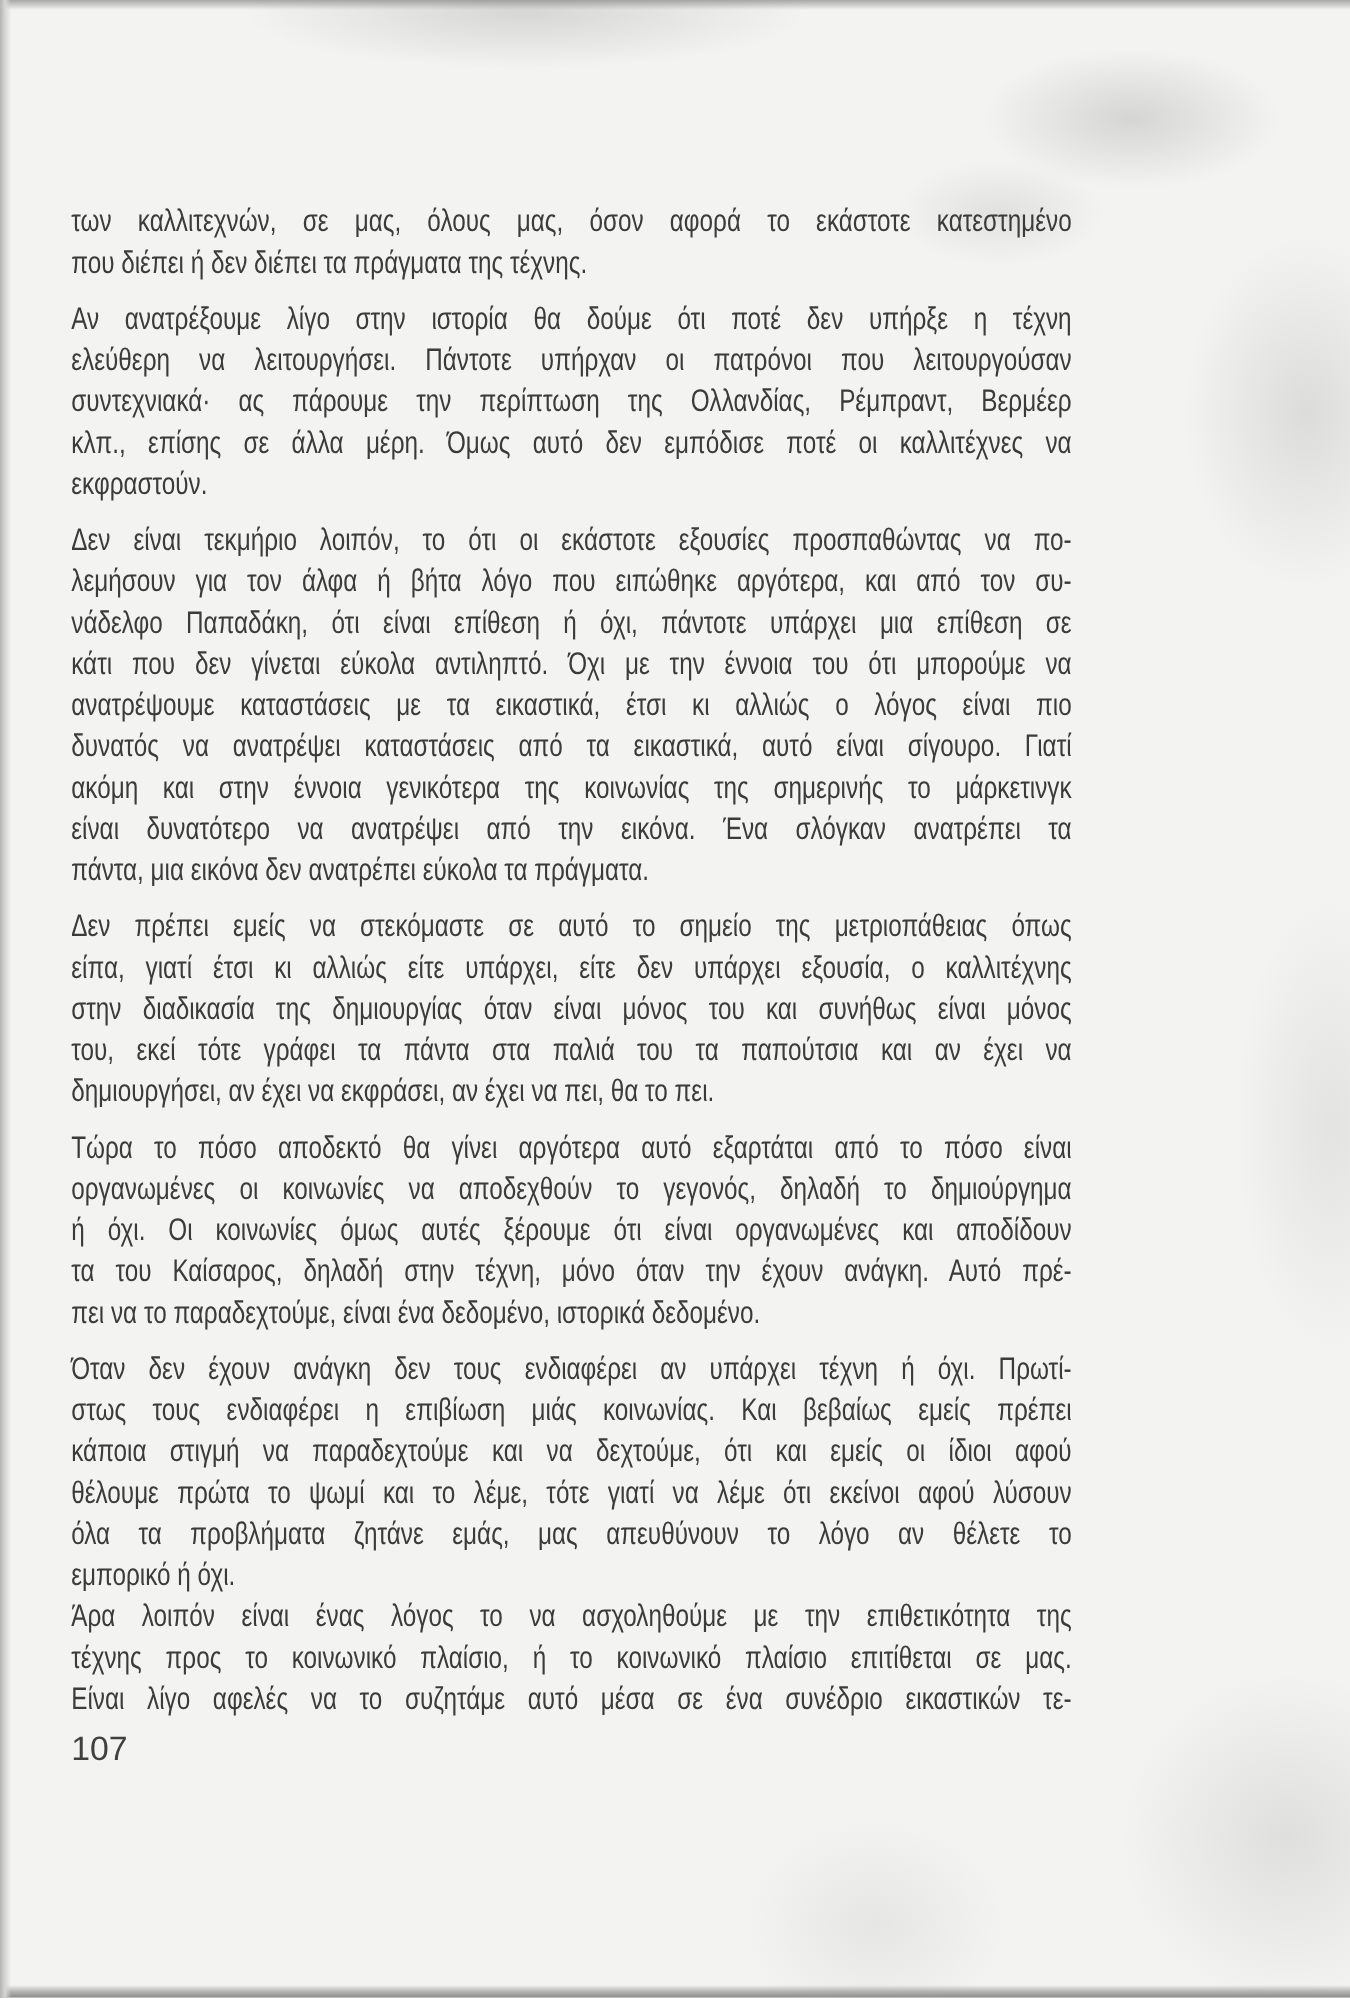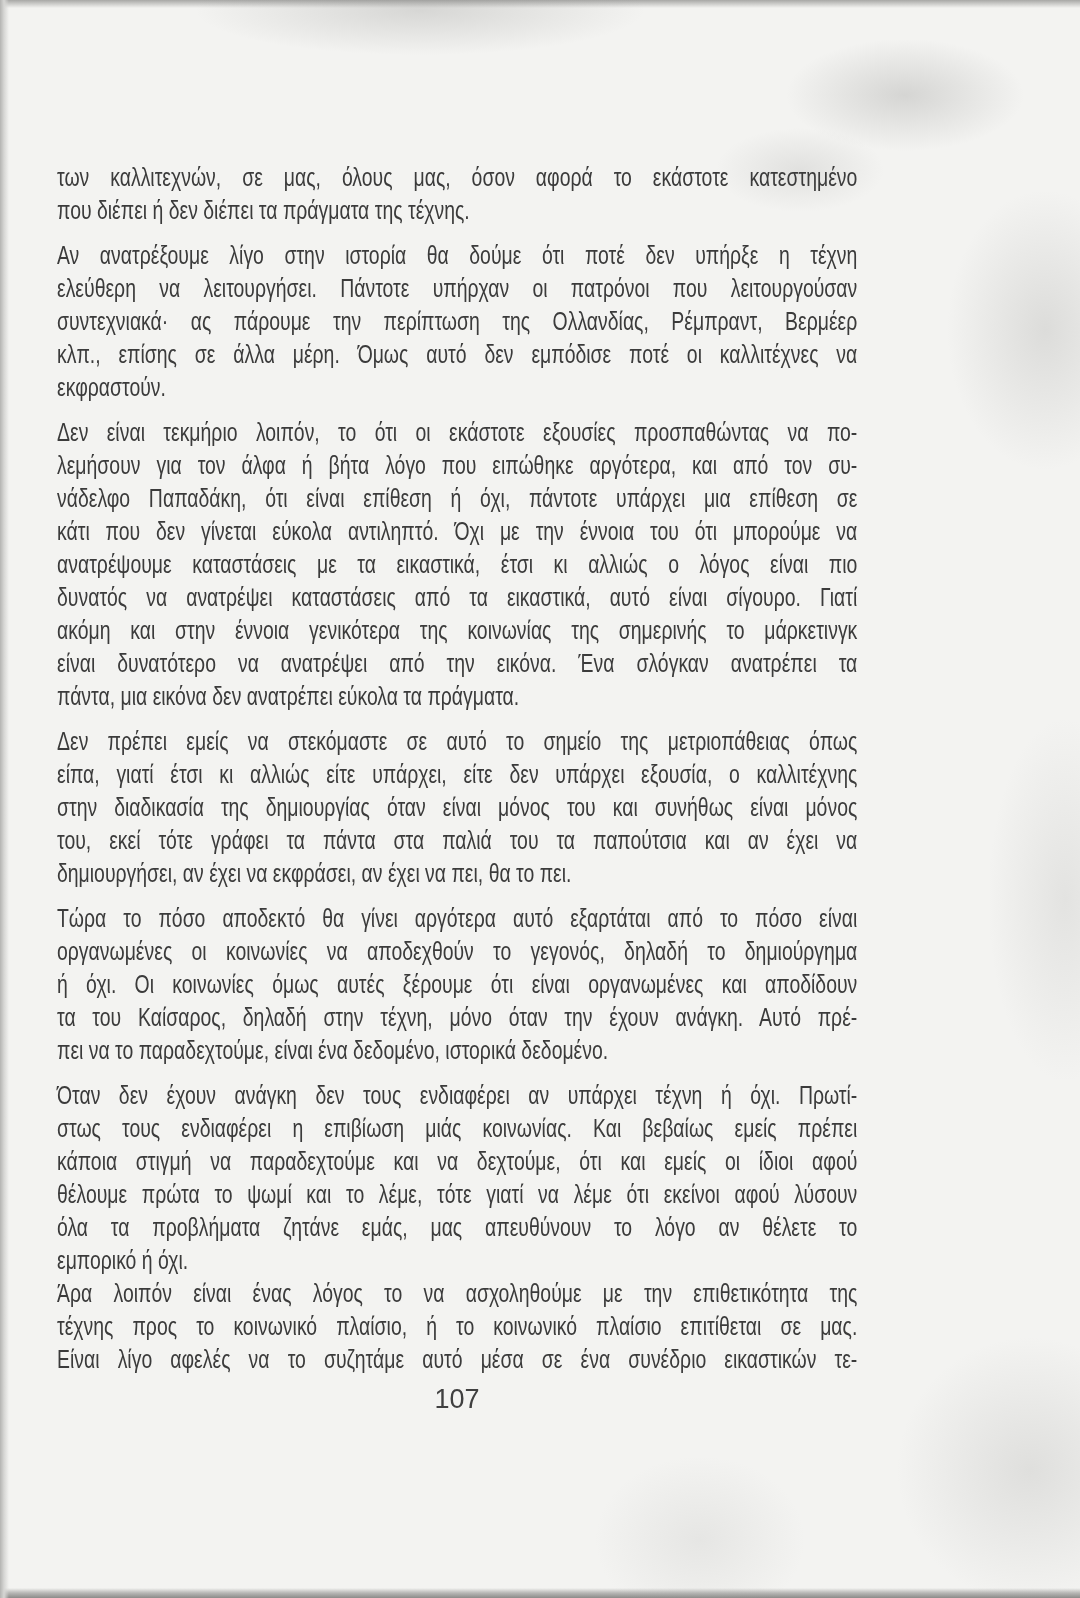--- a/index.html
+++ b/index.html
@@ -27,21 +27,21 @@
   .para + .para{margin-top:12px;}
   .para.flush{margin-top:0;}
   .line{
     height:33px;line-height:33px;font-size:25px;color:#3b3b3b;
     text-align:justify;text-align-last:justify;white-space:normal;
     overflow:visible;
   }
   .line.pl{text-align:left;text-align-last:left;}
   .page-number{
     position:absolute;left:57px;top:1384px;width:800px;
-    text-align:center;font-size:27px;line-height:30px;color:#404040;
+    text-align:left;font-size:27px;line-height:30px;color:#404040;
   }
 </style>
 </head>
 <body>
 
 <div class="text-block">
 
   <div class="para">
     <div class="line">των καλλιτεχνών, σε μας, όλους μας, όσον αφορά το εκάστοτε κατεστημένο</div>
     <div class="line pl">που διέπει ή δεν διέπει τα πράγματα της τέχνης.</div>

